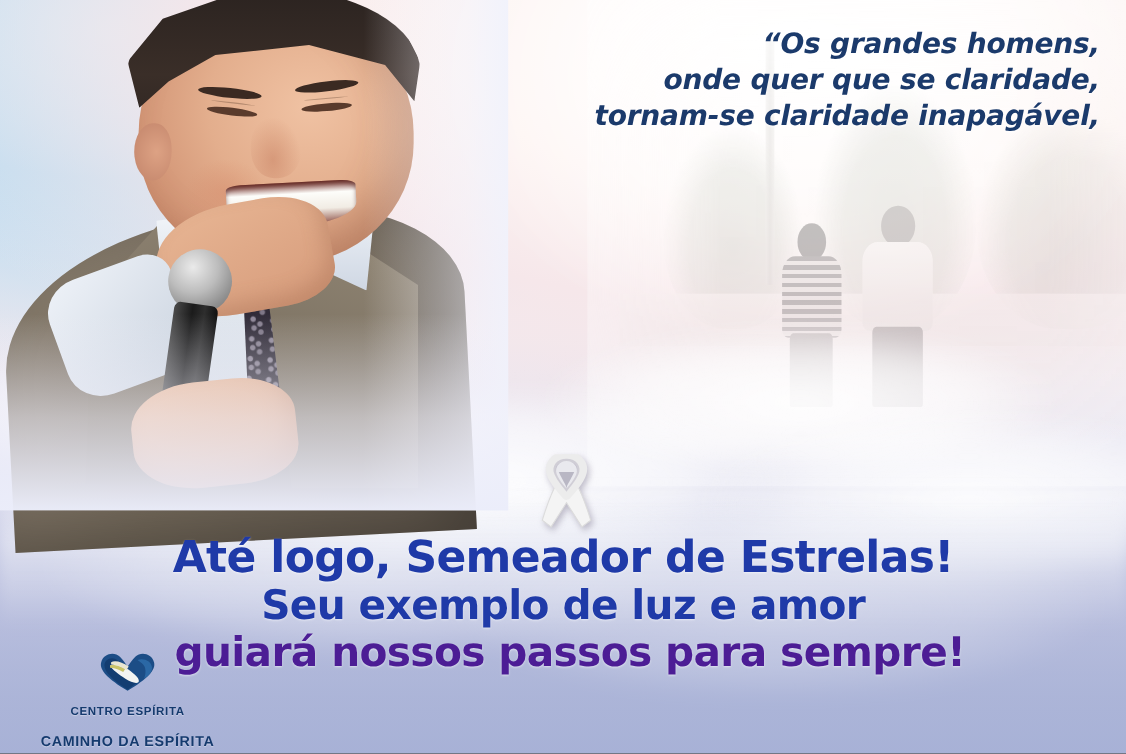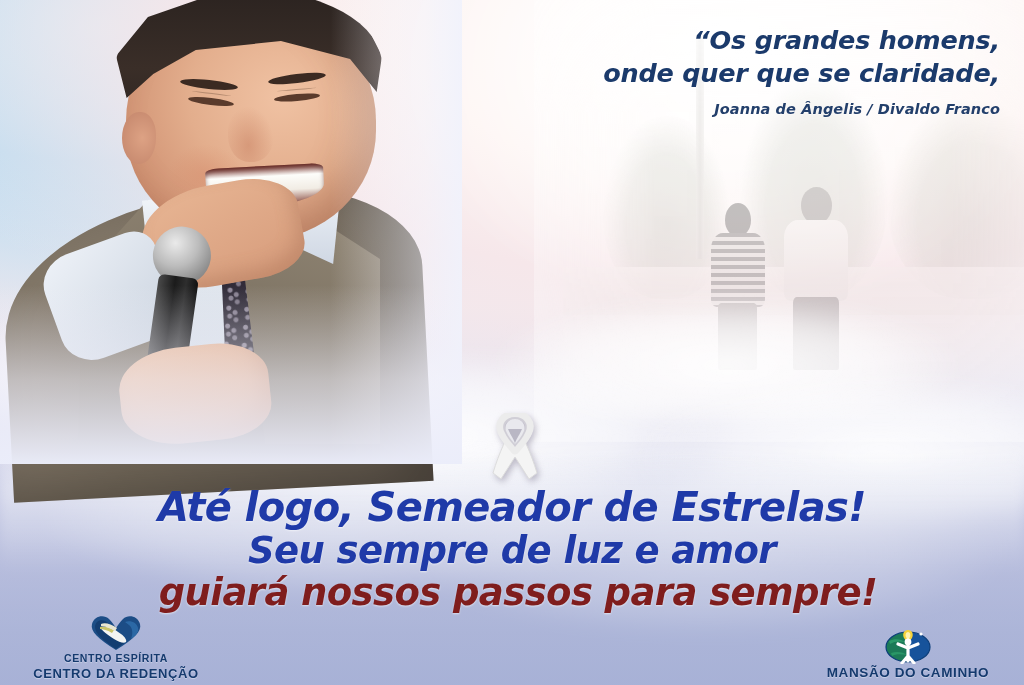--- a/index.html
+++ b/index.html
@@ -298,34 +298,34 @@
     filter:drop-shadow(2px 3px 3px rgba(90,80,110,.35));
   }
 
   
   .headline{
     position:absolute; left:0; right:0; top:487px;
     text-align:center;
   }
   .hl{
     font-family:"DejaVu Sans", sans-serif;
-    font-style:italic; font-weight:700;
+    font-weight:700;
     color:#1f3aa8;
     letter-spacing:-.6px;
     line-height:1.0;
     text-shadow:0 1px 2px rgba(255,255,255,.55);
   }
   .hl1{ font-size:40px; }
   .hl2{ font-size:37px; margin-top:5px; }
-  .hl3{ font-size:37px; margin-top:5px; color:#7f1d1d;margin-left:12px; }
+  .hl3{ font-size:37px; margin-top:5px; color:#4c1d95;margin-left:12px; }
 
   
   .logo{
     position:absolute; bottom:4px;
-    display:flex; flex-direction:column; align-items:center; gap:1px;
+    display:flex; flex-direction:column; align-items:center; gap:12px;
   }
   .logo-left{ left:6px; width:220px; }
   .logo-right{ right:6px; width:220px; }
   .logo-mark{ width:56px; height:38px; }
   .logo-mark.r{ width:50px; height:44px; }
   .logo-cap{
     font-family:"Liberation Sans", sans-serif;
     font-weight:700; color:#153a6e;
     letter-spacing:.6px; line-height:1.18;
     text-align:center;
@@ -399,65 +399,48 @@
       <div class="ball"></div>
       <div class="body"></div>
     </div>
     <div class="pt-hand-mic"></div>
     <div class="pt-fade"></div>
   </div>
 
   <div class="quote">
     <div class="quote-line">“Os grandes homens,</div>
     <div class="quote-line">onde quer que se claridade,</div>
-    <div class="quote-attr">Joanna de Ângelis / Divaldo Franco</div>
+    <div class="quote-line">tornam-se claridade inapagável,</div>
   </div>
 
   <div class="ribbon">
     <svg viewBox="0 0 56 70" width="56" height="70" aria-hidden="true">
       <path d="M28 13 C20 22 12 40 6 60 L14 66 L28 44 L42 66 L50 60 C44 40 36 22 28 13 Z" fill="#f4f4f4" stroke="#dcdcdc" stroke-width="1"></path>
       <path d="M28 2 C17 2 11 10 15 19 C18 26 24 32 28 37 C32 32 38 26 41 19 C45 10 39 2 28 2 Z" fill="none" stroke="#ececec" stroke-width="9" stroke-linejoin="round"></path>
       <path d="M28 4 C19 4 14 11 17 18 C20 25 25 30 28 34 C31 30 36 25 39 18 C42 11 37 4 28 4 Z" fill="#b9b6c4" opacity=".55"></path>
       <path d="M28 6 C21 6 17 12 19 18 C21 23 25 28 28 31 C31 28 35 23 37 18 C39 12 35 6 28 6 Z" fill="#e9e9ee"></path>
       <path d="M21 16 C24 23 28 28 28 31 C28 28 32 23 35 16 Z" fill="#9a96a8" opacity=".6"></path>
     </svg>
   </div>
 
   <div class="headline">
     <div class="hl hl1">Até logo, Semeador de Estrelas!</div>
-    <div class="hl hl2">Seu sempre de luz e amor</div>
+    <div class="hl hl2">Seu exemplo de luz e amor</div>
     <div class="hl hl3">guiará nossos passos para sempre!</div>
   </div>
 
   <div class="logo logo-left">
     <span class="logo-mark">
       <svg viewBox="0 0 56 38" width="56" height="38" aria-hidden="true">
         <path d="M28 37 C10 26 2 18 4 11 C6 3 16 1 21 6 C24 9 26 12 28 15 C30 12 32 9 35 6 C40 1 50 3 52 11 C54 18 46 26 28 37 Z" fill="#1c4d86"></path>
         <path d="M28 36 C14 27 7 20 7 14 C7 9 12 6 17 8 C21 10 24 14 27 18 L36 30 Z" fill="#123a6b" opacity=".8"></path>
         <path d="M12 14 C18 12 26 15 33 21 C37 24 39 27 38 29 C36 31 31 29 26 26 C20 22 14 18 12 14 Z" fill="#f3f4f2"></path>
         <path d="M12 14 C16 13 21 14 26 17 L24 20 C19 17 15 16 12 16 Z" fill="#c9c46a"></path>
         <path d="M13 11 C17 9 23 11 29 15 L27 18 C22 15 17 13 13 13 Z" fill="#e8e6d2"></path>
         <path d="M37 9 C43 7 49 10 50 15 C51 19 48 23 43 26 C45 21 45 15 41 12 Z" fill="#2e6ba8" opacity=".9"></path>
       </svg>
     </span>
     <div class="logo-cap cap-sm">CENTRO ESPÍRITA</div>
-    <div class="logo-cap cap-lg">CENTRO DA REDENÇÃO</div>
-  </div>
-
-  <div class="logo logo-right">
-    <span class="logo-mark r">
-      <svg viewBox="0 0 50 44" width="50" height="44" aria-hidden="true">
-        <ellipse cx="25" cy="27" rx="22" ry="15" fill="#17539b"></ellipse>
-        <path d="M3 27 A22 15 0 0 1 25 12 L25 42 A22 15 0 0 1 3 27 Z" fill="#1c7a57"></path>
-        <path d="M6 21 C12 18 18 19 22 22 C17 21 11 21 7 24 Z" fill="#2fa36e" opacity=".8"></path>
-        <path d="M8 33 C14 31 20 32 24 35 C18 34 12 34 9 36 Z" fill="#2fa36e" opacity=".7"></path>
-        <ellipse cx="25" cy="27" rx="22" ry="15" fill="none" stroke="#0d3f7a" stroke-width="1.2"></ellipse>
-        <path d="M25 10 C29 10 31 14 29 18 C28 20 26 21 25 23 C24 21 22 20 21 18 C19 14 21 10 25 10 Z" fill="#f5d23a"></path>
-        <path d="M25 12 C27 12 28 15 27 17 C26 19 25 20 25 21 C25 20 24 19 23 17 C22 15 23 12 25 12 Z" fill="#fff3b0"></path>
-        <circle cx="25" cy="22" r="3.4" fill="#ffffff"></circle>
-        <path d="M25 25 L25 41 M25 28 L15 24 M25 28 L35 24 M25 36 L19 43 M25 36 L31 43" stroke="#ffffff" stroke-width="3.2" stroke-linecap="round" fill="none"></path>
-        <circle cx="38" cy="14" r="1.6" fill="#ffffff"></circle>
-      </svg>
-    </span>
-    <div class="logo-cap cap-r">MANSÃO DO CAMINHO</div>
-  </div>
+    <div class="logo-cap cap-lg">CAMINHO DA ESPÍRITA</div>
+  </div>
+
 
 </div>
 
 </body></html>

